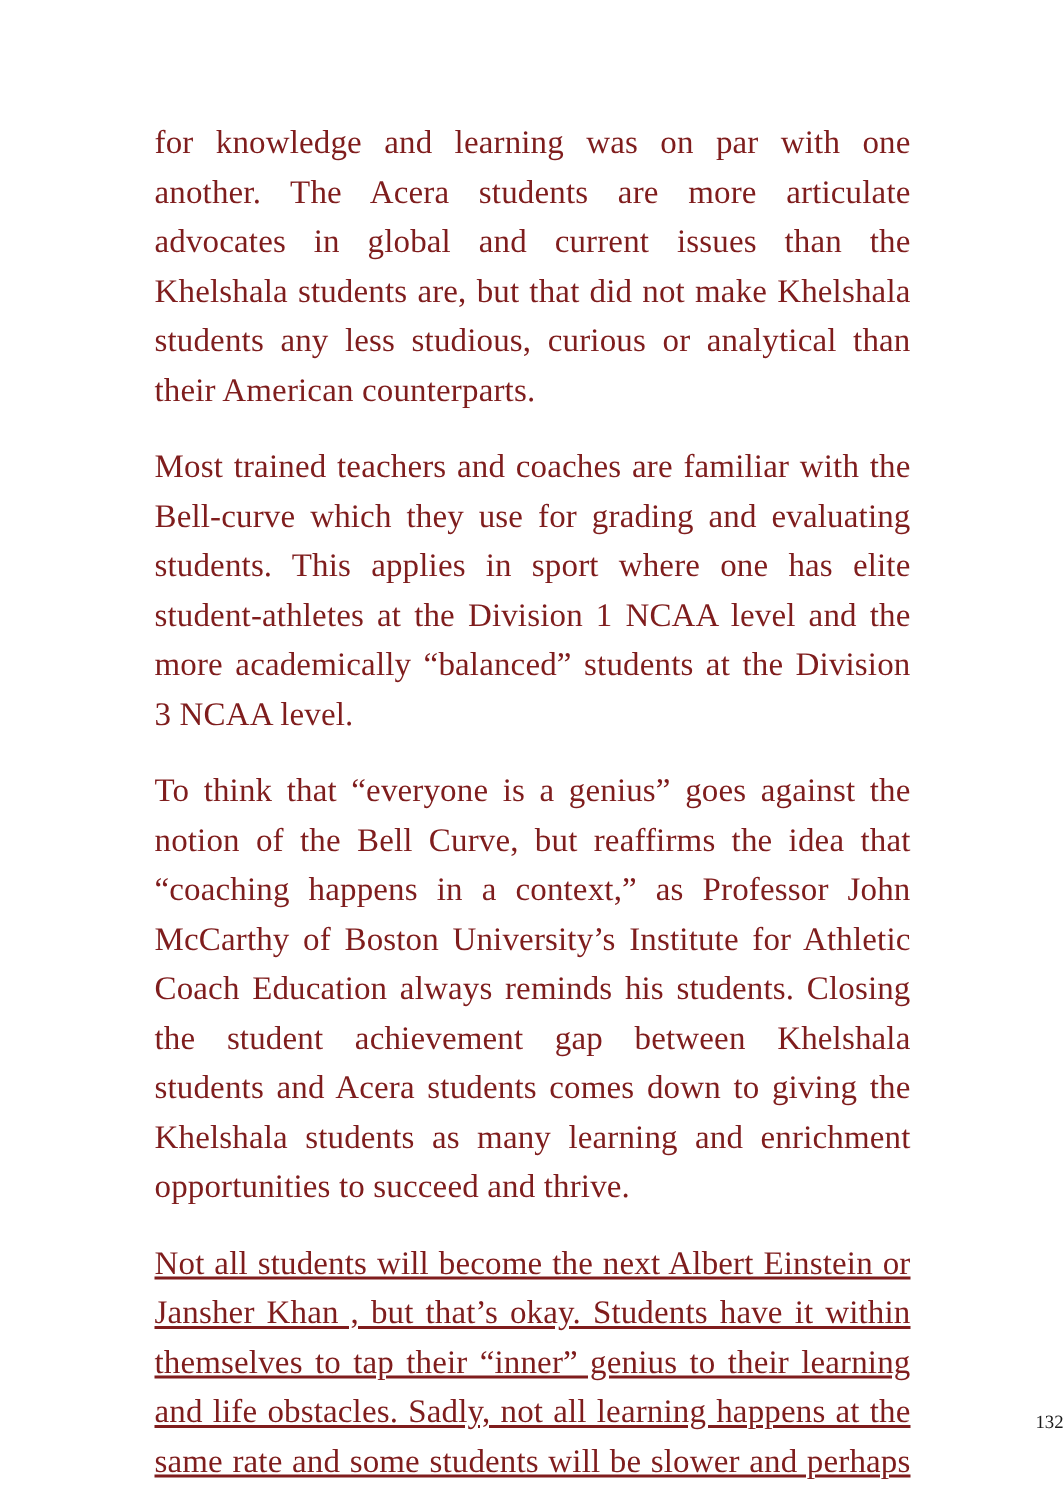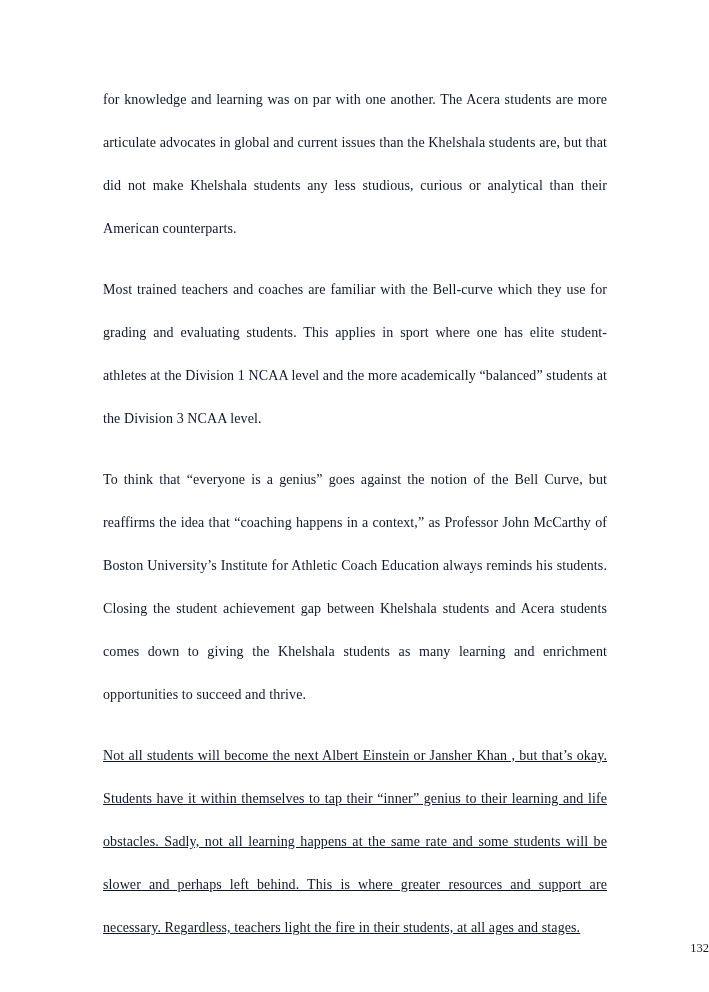--- a/index.html
+++ b/index.html
@@ -23,26 +23,26 @@
     height: 992px;
     background: #ffffff;
   }
   .content {
     position: absolute;
     top: 78px;
     left: 103px;
     width: 504px;
   }
   .para {
-    font-size: 14px;
-    line-height: 43px;
+    font-size: 22px;
+    line-height: 33px;
     text-align: justify;
     text-justify: inter-word;
     margin: 0 0 18px 0;
-    color: #0f172a;
+    color: #7f1d1d;
     letter-spacing: 0.1px;
   }
   .para:last-child {
     margin-bottom: 0;
     text-decoration: underline;
   }
   .page-number {
     position: absolute;
     top: 941px;
     left: 0;

